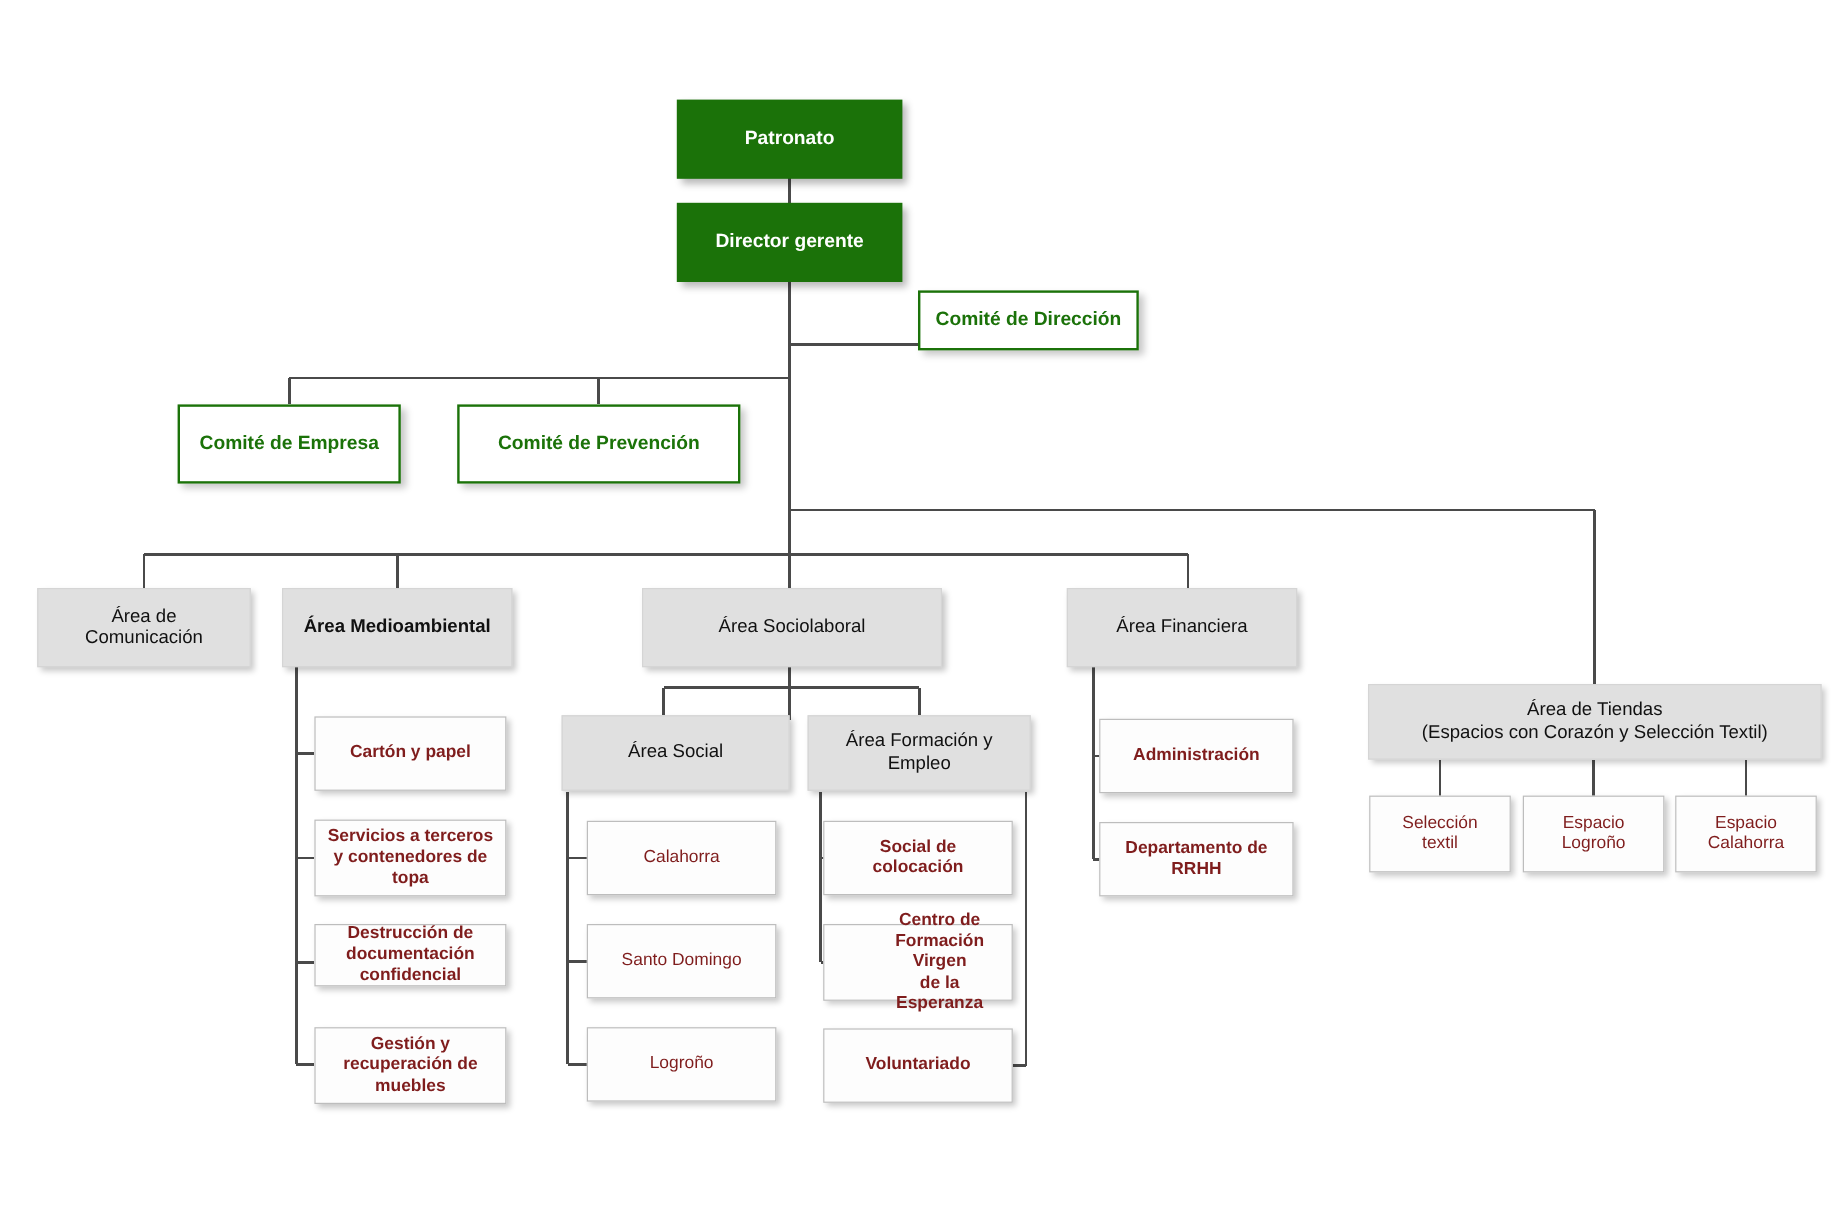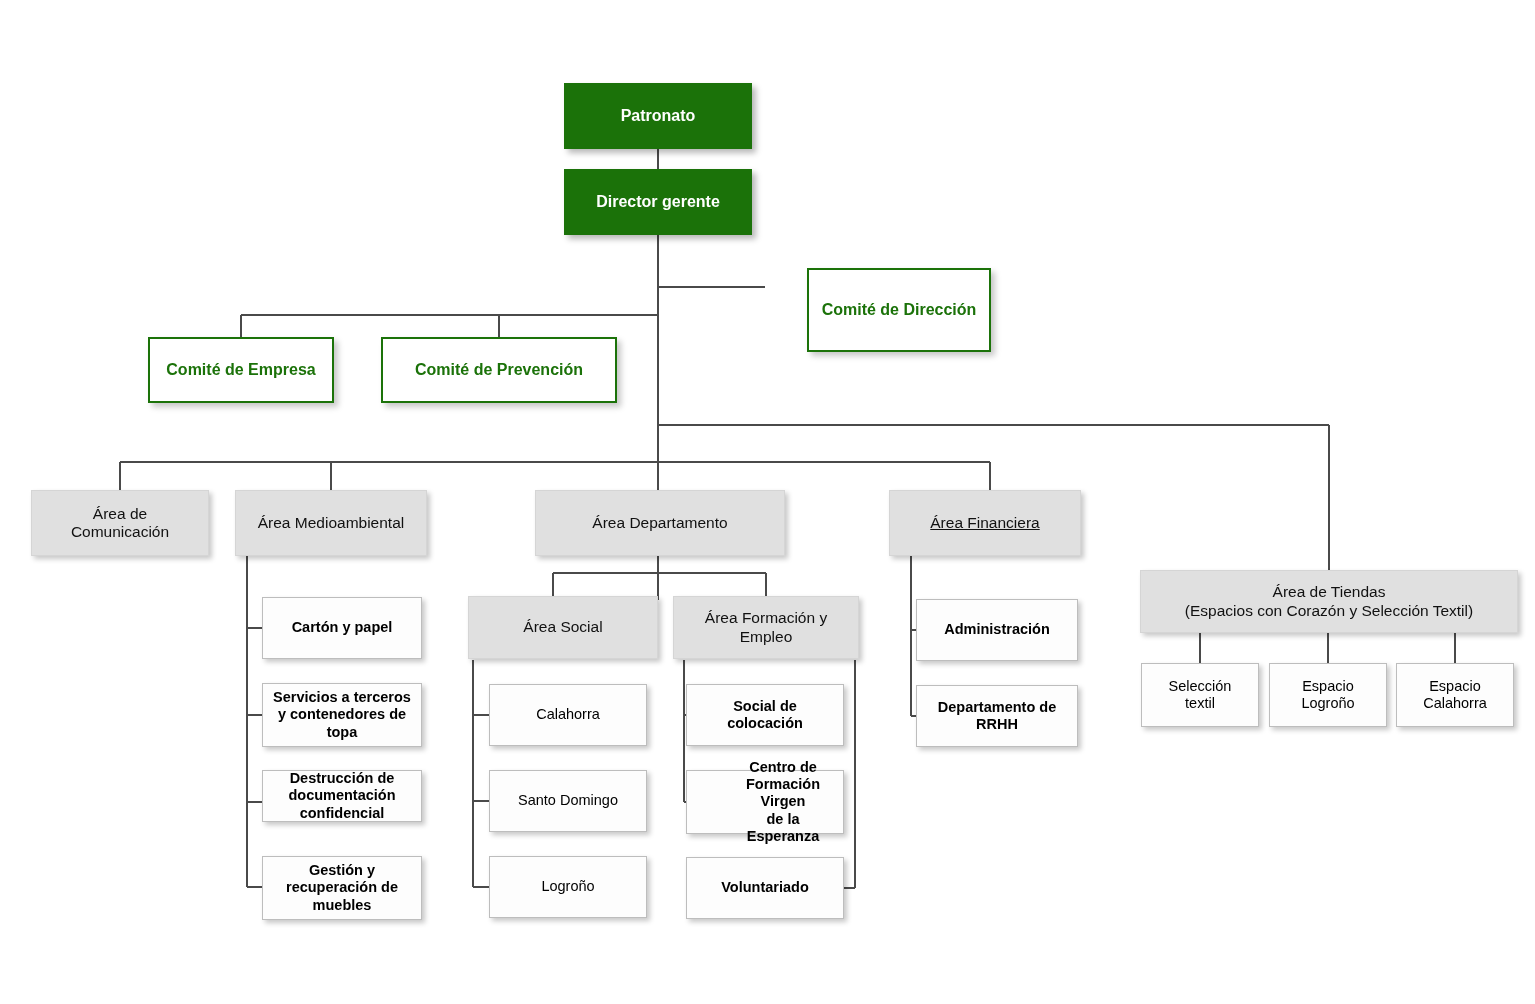--- a/index.html
+++ b/index.html
@@ -66,21 +66,21 @@
     background: #e0e0e0;
     color: #111111;
     font-size: 15.5px;
     font-weight: normal;
     border: 1px solid #d5d5d5;
     box-shadow: 3px 3px 5px rgba(0,0,0,0.22);
   }
   
   .node.leaf {
     background: #fdfdfd;
-    color: #000000;
+    color: #7f1d1d;
     font-size: 14.5px;
     font-weight: normal;
     border: 1.4px solid #bdbdbd;
     box-shadow: 3px 3px 5px rgba(0,0,0,0.22);
   }
   .node.bold-leaf > span { font-weight: bold; }
 </style>
 </head>
 <body>
 
@@ -141,46 +141,46 @@
   </svg>
 
   <div class="node exec" style="left:564px; top:83px; width:188px; height:66px;">
     <span>Patronato</span>
   </div>
 
   <div class="node exec" style="left:564px; top:169px; width:188px; height:66px;">
     <span>Director gerente</span>
   </div>
 
-  <div class="node committee" style="left:765px; top:268px; width:184px; height:84px;margin-left:42px;">
+  <div class="node committee" style="left:765px; top:242px; width:184px; height:50px;">
     <span>Comité de Dirección</span>
   </div>
 
   <div class="node committee" style="left:148px; top:337px; width:186px; height:66px;">
     <span>Comité de Empresa</span>
   </div>
 
   <div class="node committee" style="left:381px; top:337px; width:236px; height:66px;">
     <span>Comité de Prevención</span>
   </div>
 
   <div class="node area" style="left:31px; top:490px; width:178px; height:66px;">
     <span>Área de
 Comunicación</span>
   </div>
 
-  <div class="node area" style="left:235px; top:490px; width:192px; height:66px;">
+  <div class="node area" style="left:235px; top:490px; width:192px; height:66px;font-weight:bold;">
     <span>Área Medioambiental</span>
   </div>
 
   <div class="node area" style="left:535px; top:490px; width:250px; height:66px;">
-    <span>Área Departamento</span>
-  </div>
-
-  <div class="node area" style="left:889px; top:490px; width:192px; height:66px;text-decoration:underline;">
+    <span>Área Sociolaboral</span>
+  </div>
+
+  <div class="node area" style="left:889px; top:490px; width:192px; height:66px;">
     <span>Área Financiera</span>
   </div>
 
   <div class="node area" style="left:1140px; top:570px; width:378px; height:63px;">
     <span>Área de Tiendas
 (Espacios con Corazón y Selección Textil)</span>
   </div>
 
   <div class="node leaf bold-leaf" style="left:262px; top:597px; width:160px; height:62px;">
     <span>Cartón y papel</span>

